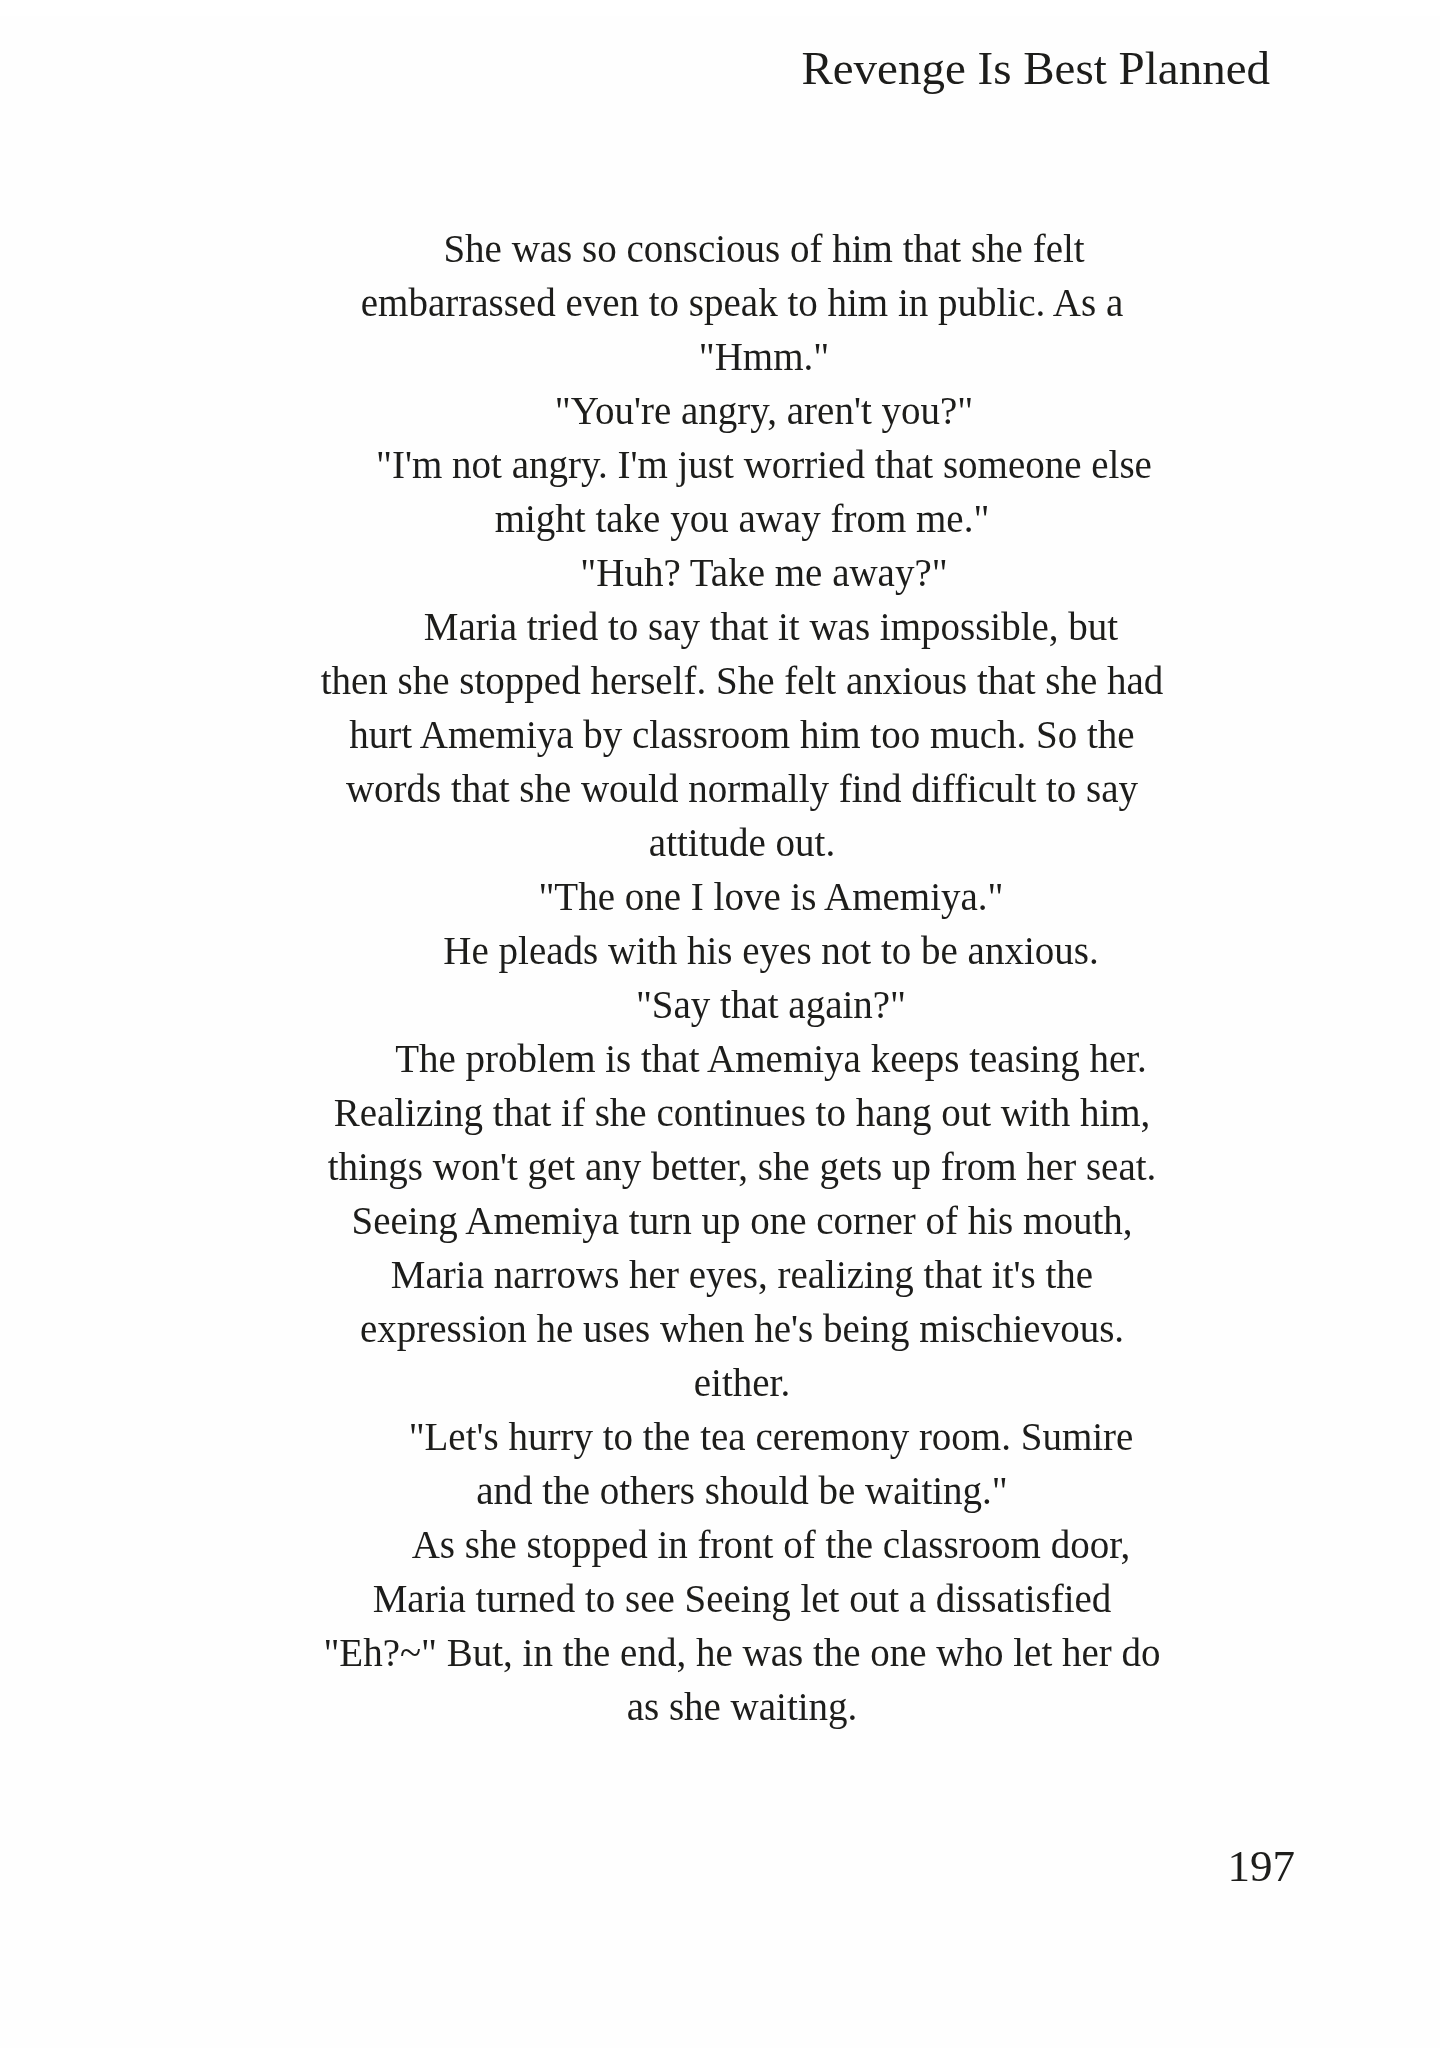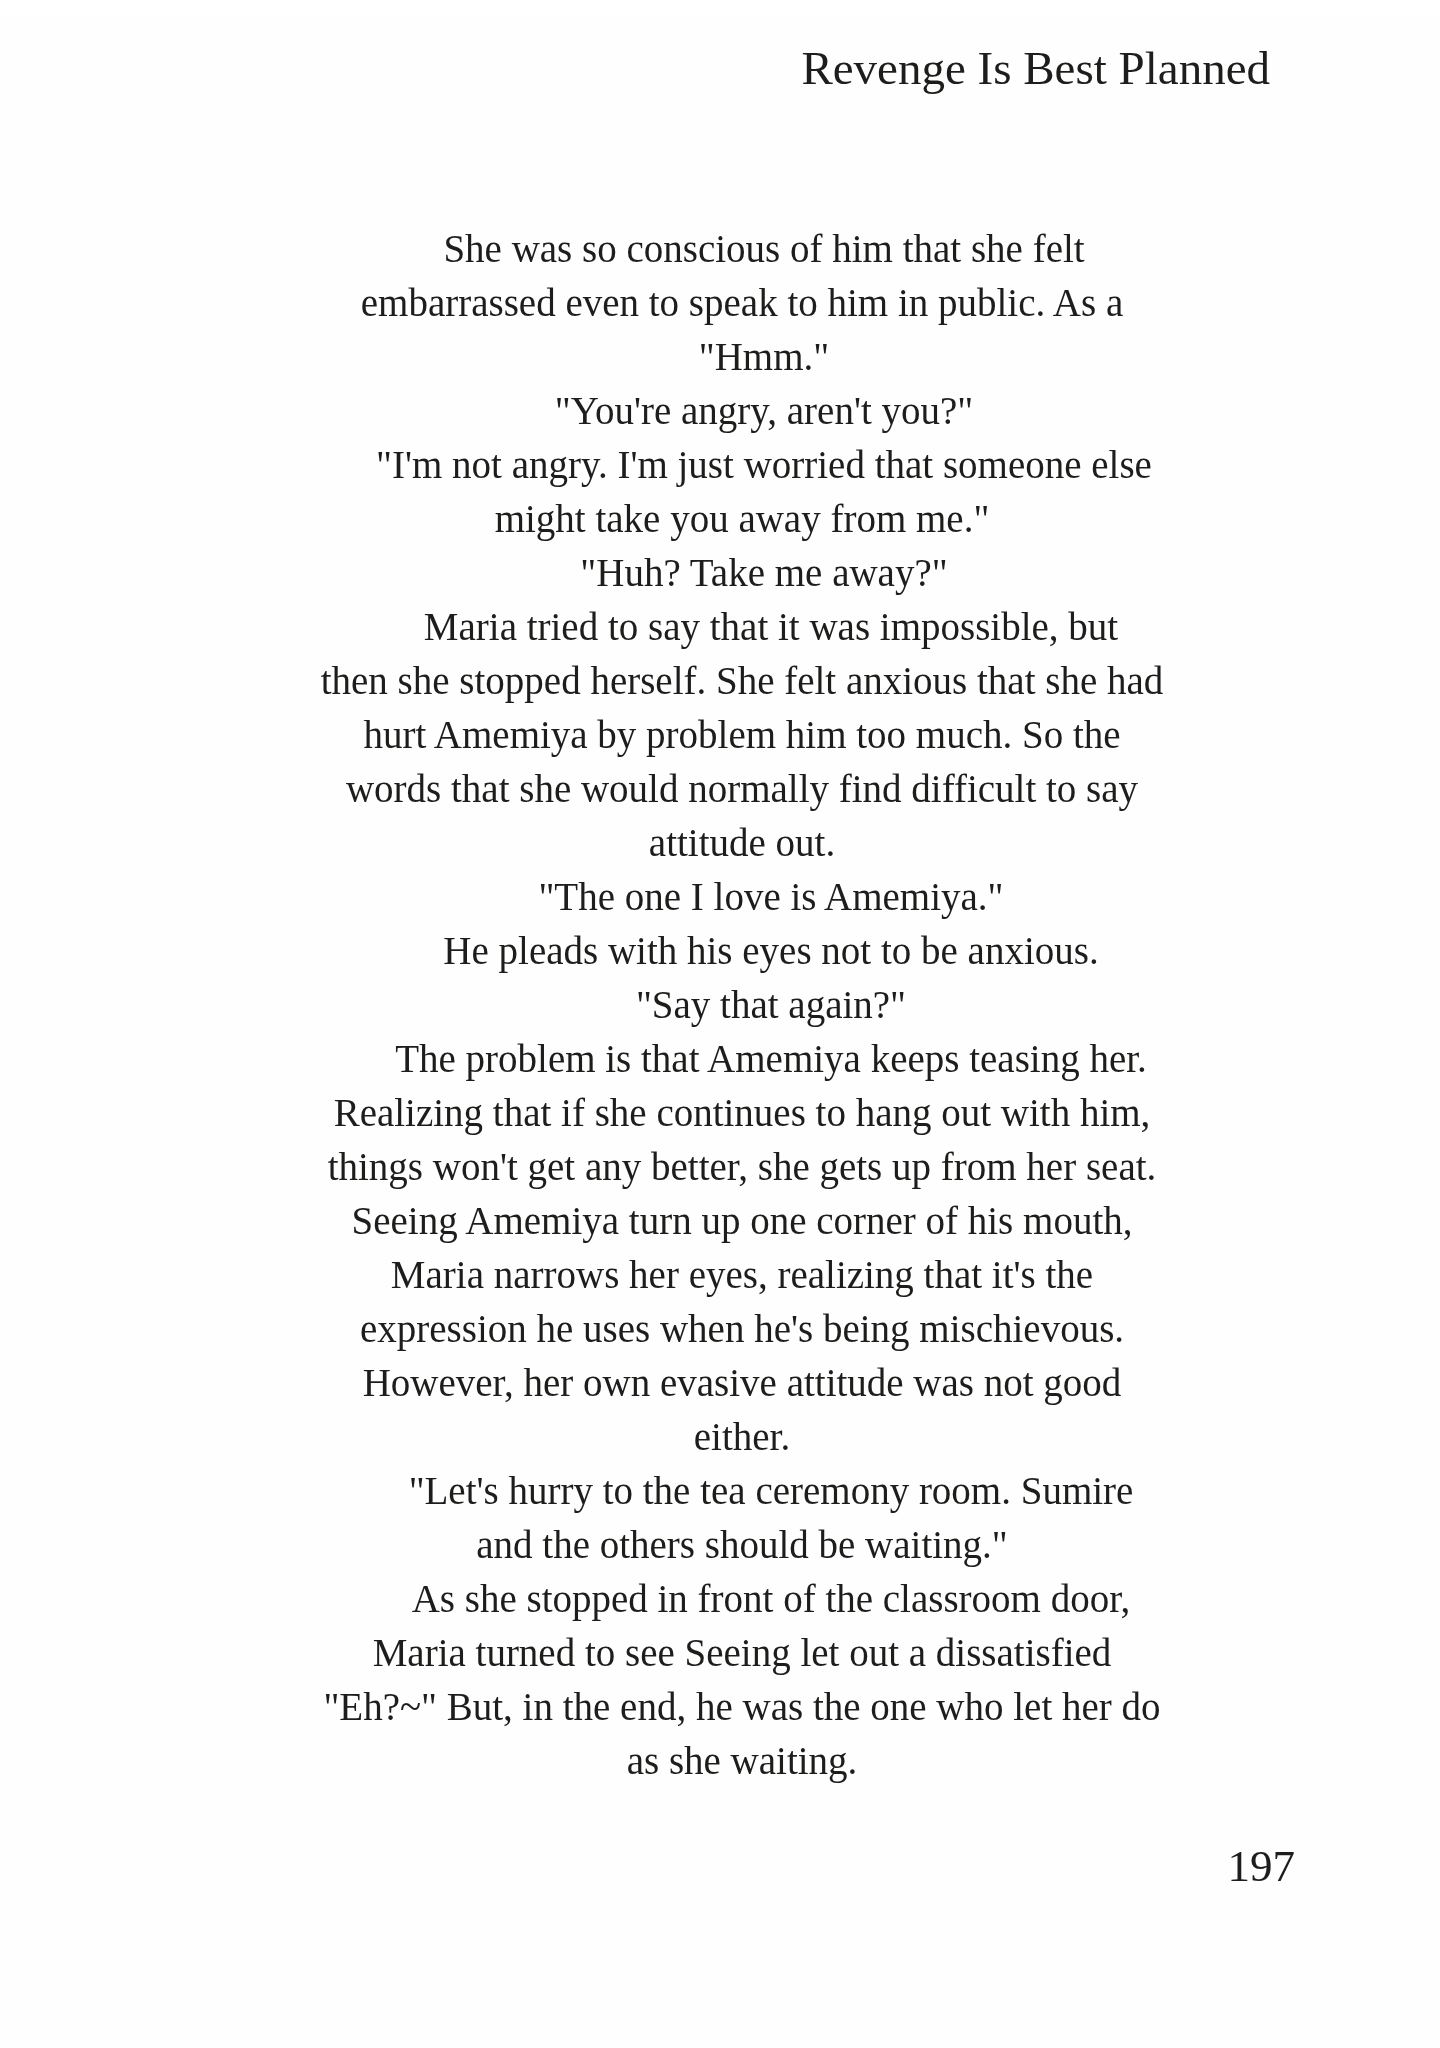--- a/index.html
+++ b/index.html
@@ -56,33 +56,32 @@
   <div class="body-text" id="body-text">
       <div class="line indent-1">She was so conscious of him that she felt</div>
       <div class="line indent-0">embarrassed even to speak to him in public. As a</div>
       <div class="line indent-1">"Hmm."</div>
       <div class="line indent-1">"You're angry, aren't you?"</div>
       <div class="line indent-1">"I'm not angry. I'm just worried that someone else</div>
       <div class="line indent-0">might take you away from me."</div>
       <div class="line indent-1">"Huh? Take me away?"</div>
       <div class="line indent-2">Maria tried to say that it was impossible, but</div>
       <div class="line indent-0">then she stopped herself. She felt anxious that she had</div>
-      <div class="line indent-0">hurt Amemiya by problem him too much. So the</div>
+      <div class="line indent-0">hurt Amemiya by classroom him too much. So the</div>
       <div class="line indent-0">words that she would normally find difficult to say</div>
       <div class="line indent-0">attitude out.</div>
       <div class="line indent-2">"The one I love is Amemiya."</div>
       <div class="line indent-2">He pleads with his eyes not to be anxious.</div>
       <div class="line indent-2">"Say that again?"</div>
       <div class="line indent-2">The problem is that Amemiya keeps teasing her.</div>
       <div class="line indent-0">Realizing that if she continues to hang out with him,</div>
       <div class="line indent-0">things won't get any better, she gets up from her seat.</div>
       <div class="line indent-0">Seeing Amemiya turn up one corner of his mouth,</div>
       <div class="line indent-0">Maria narrows her eyes, realizing that it's the</div>
       <div class="line indent-0">expression he uses when he's being mischievous.</div>
-      <div class="line indent-0">However, her own evasive attitude was not good</div>
       <div class="line indent-0">either.</div>
       <div class="line indent-2">"Let's hurry to the tea ceremony room. Sumire</div>
       <div class="line indent-0">and the others should be waiting."</div>
       <div class="line indent-2">As she stopped in front of the classroom door,</div>
       <div class="line indent-0">Maria turned to see Seeing let out a dissatisfied</div>
       <div class="line indent-0">"Eh?~" But, in the end, he was the one who let her do</div>
       <div class="line indent-0">as she waiting.</div>
     </div>
 
   <div class="page-number">197</div>

